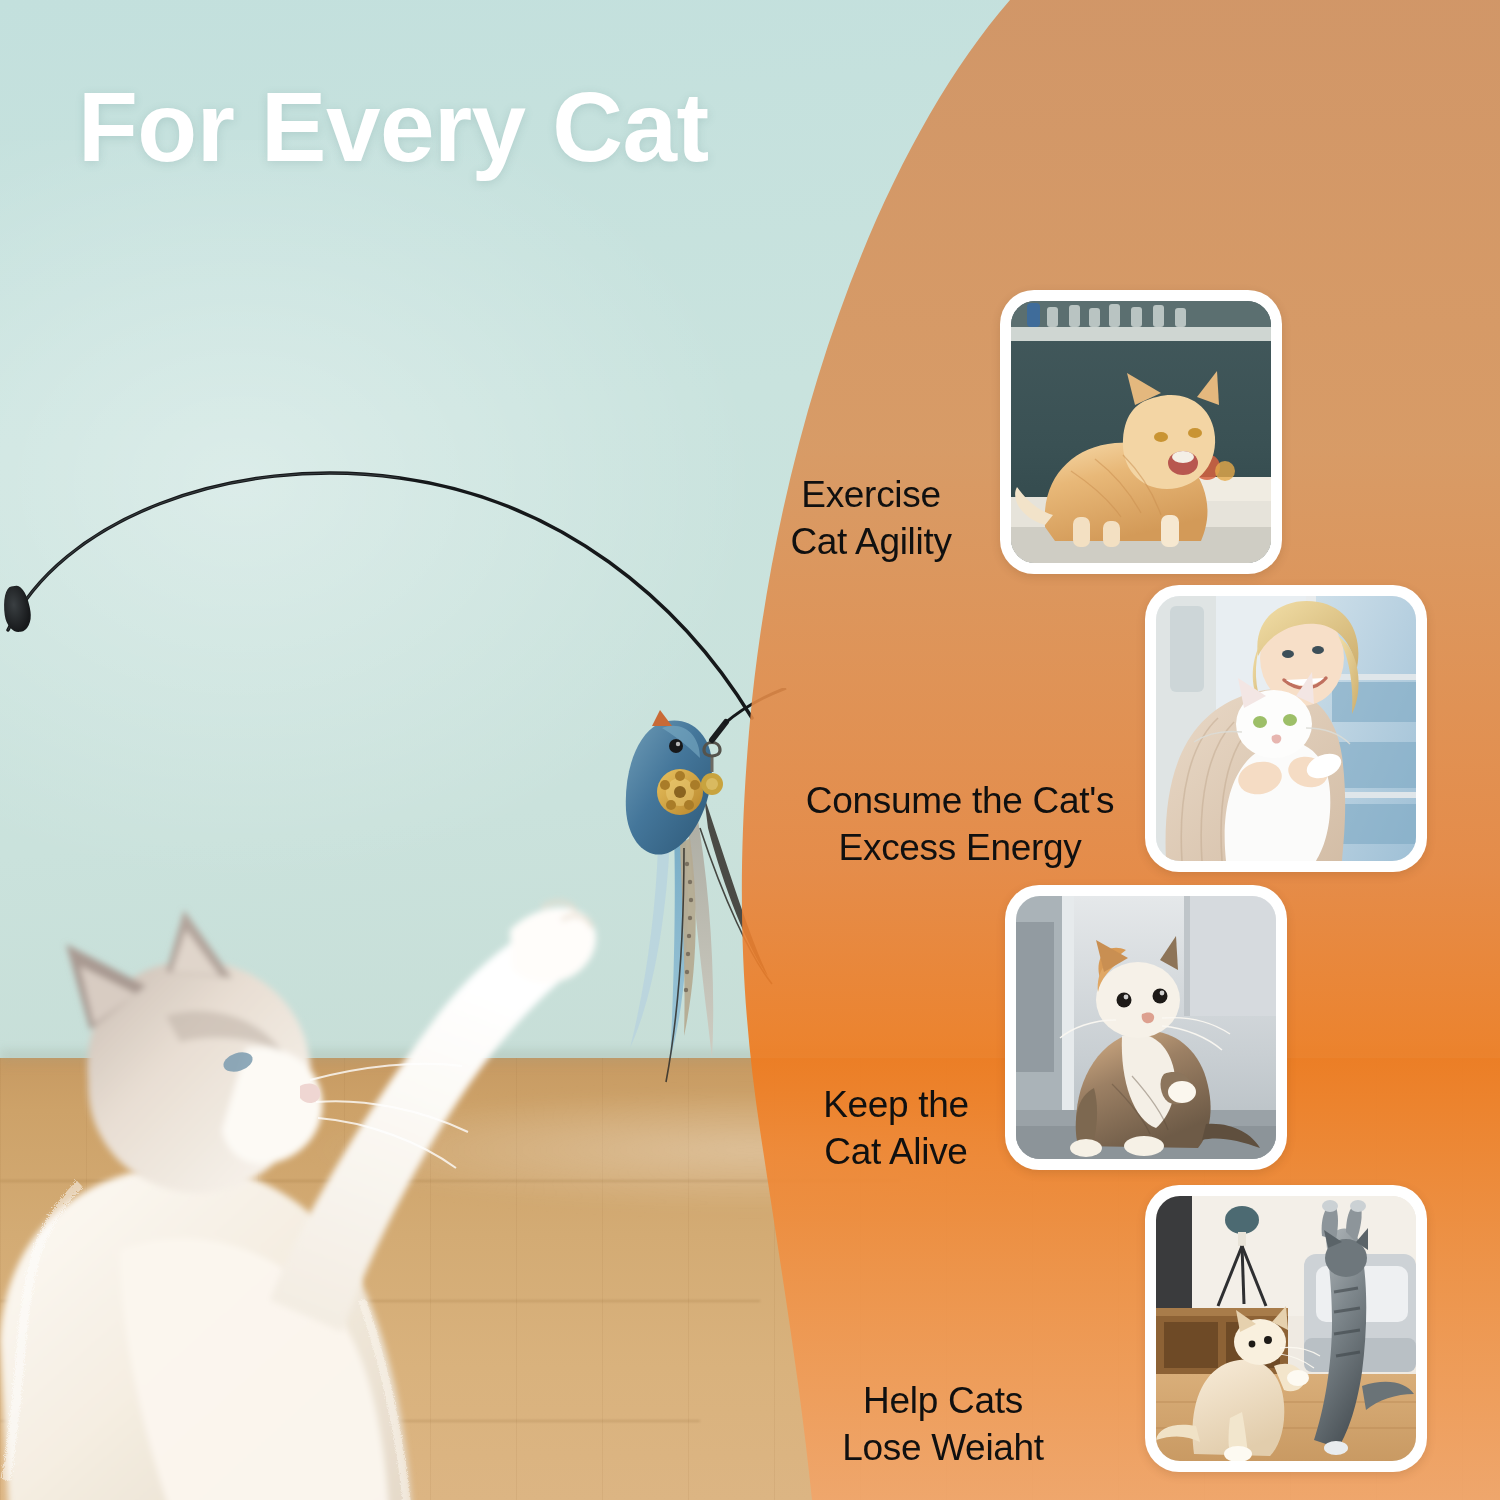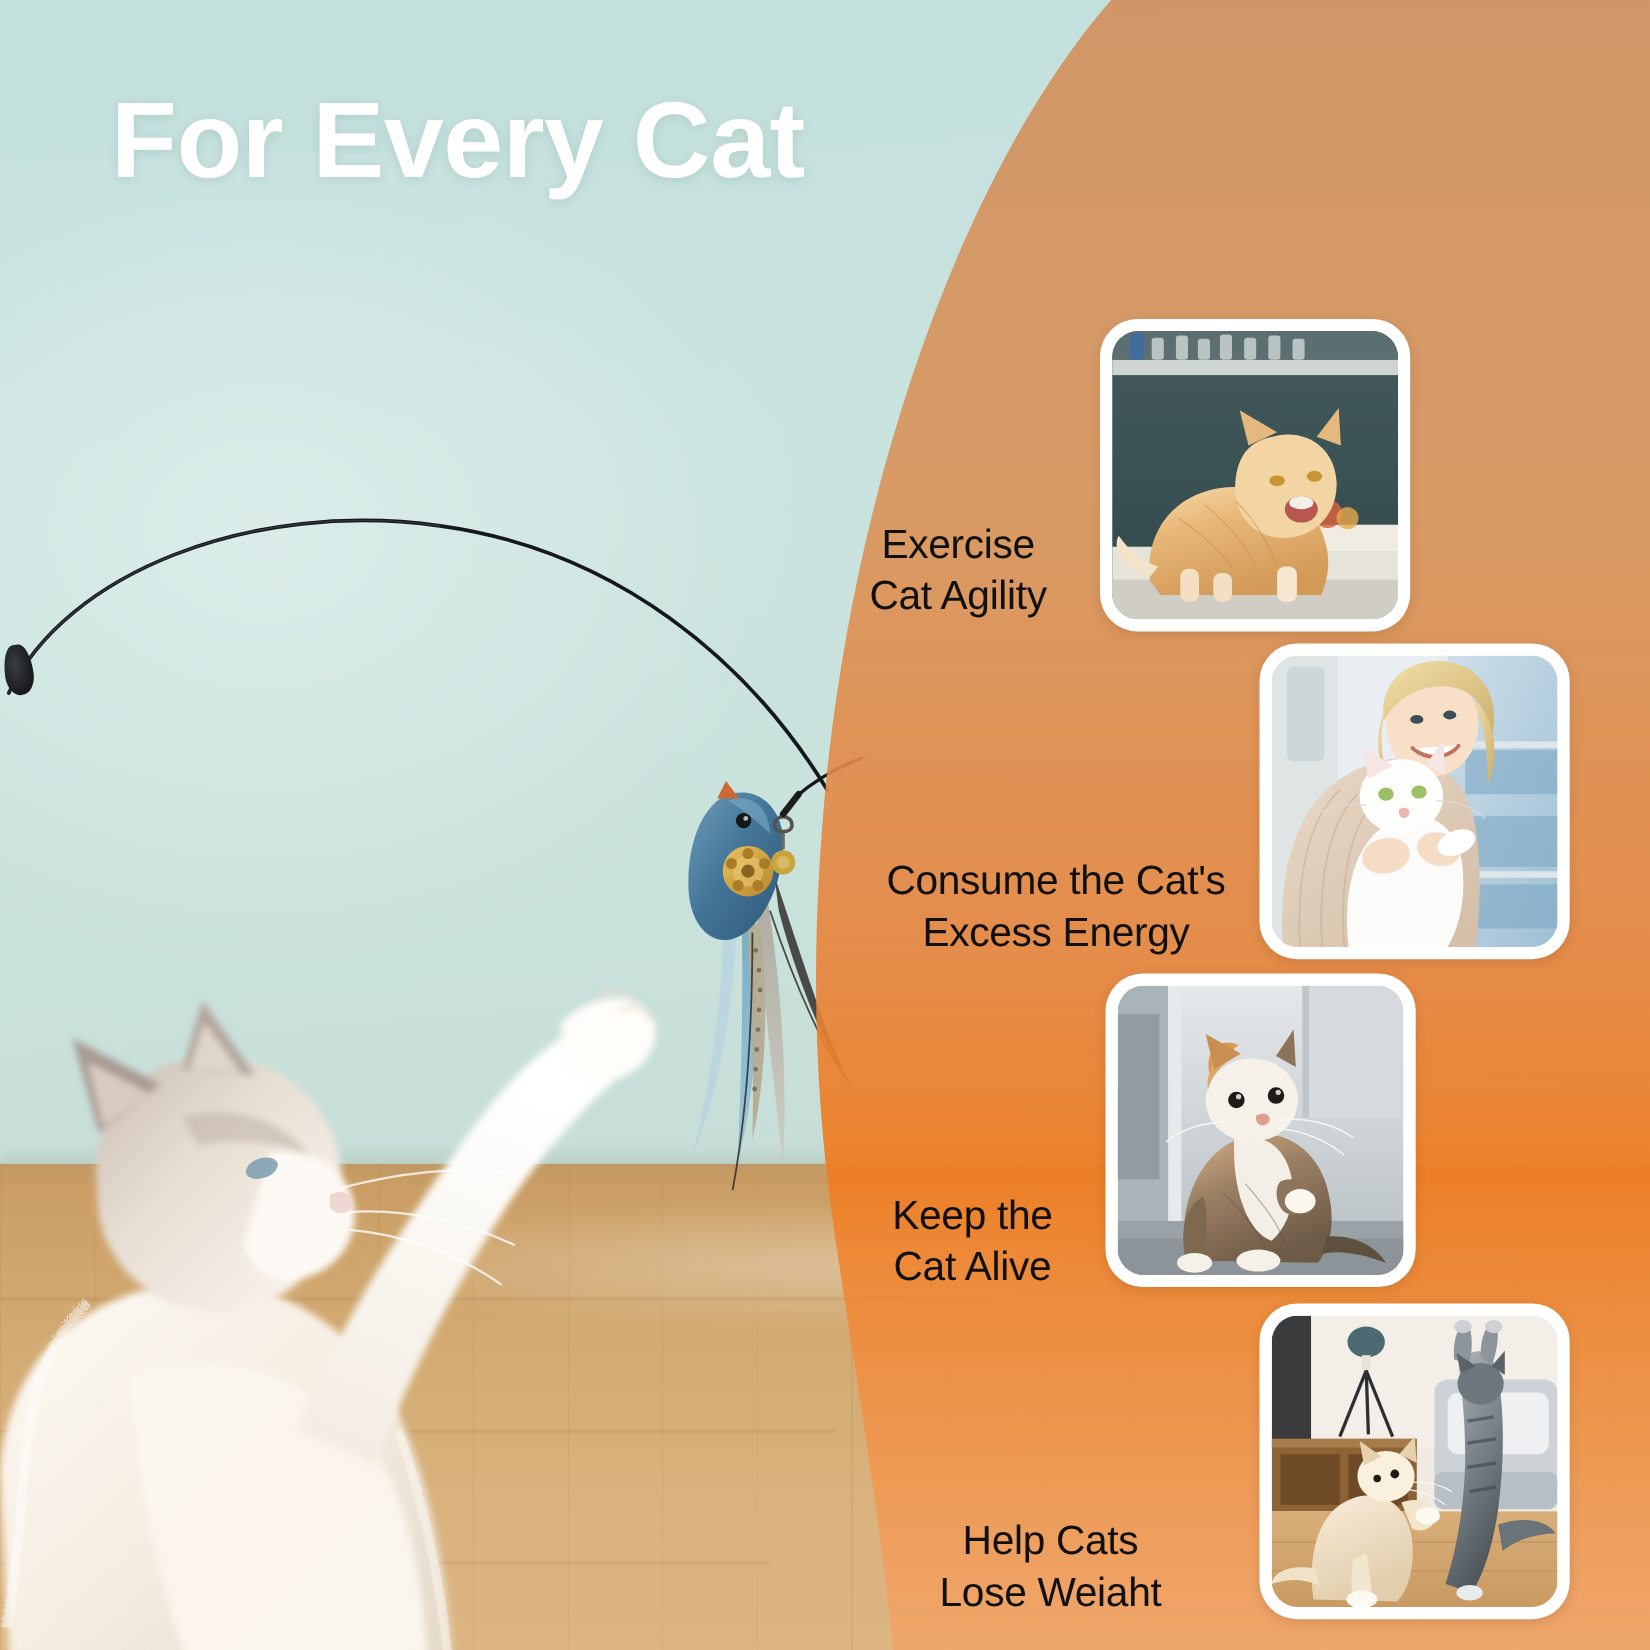--- a/index.html
+++ b/index.html
@@ -71,21 +71,21 @@
   
   .headline {
     position:absolute; left:78px; top:72px; width:1130px;
     color:#ffffff;
     font-size:98px;
     font-weight:700;
     line-height:1.13;
     letter-spacing:-0.5px;
     text-shadow:0 2px 10px rgba(80,120,120,.18);
   }
-  .headline .l2 { display:block;margin-left:23px; }
+  .headline .l2 { display:block; }
 
   
   .features { position:absolute; left:760px; top:0; width:740px; height:1052px; }
   .feature { position:absolute; }
 
   .f-label {
     position:absolute;
     color:#101010;
     font-size:37px;
     line-height:1.26;
@@ -112,24 +112,24 @@
   .thumb svg { display:block; width:100%; height:100%; }
 
   
   .feat1 .thumb { left:240px; top:290px; width:282px; height:284px; }
   .feat1 .f-label { left:0px;   top:472px; width:222px; }
 
   .feat2 .thumb { left:385px; top:585px; width:282px; height:287px; }
   .feat2 .f-label { left:20px;  top:778px; width:360px; }
 
   .feat3 .thumb { left:245px; top:885px; width:282px; height:285px; }
-  .feat3 .f-label { left:20px;  top:1082px; width:208px; }
+  .feat3 .f-label { left:32px;  top:1082px; width:208px; }
 
   .feat4 .thumb { left:385px; top:1185px; width:282px; height:287px; }
-  .feat4 .f-label { left:20px;  top:1378px; width:350px;text-align:center; }
+  .feat4 .f-label { left:8px;  top:1378px; width:350px;text-align:center; }
 </style>
 </head>
 <body>
 
 <div id="poster">
 
   <div class="scene">
     <div class="wall"></div>
     <div class="wall-glow"></div>
     <div class="floor"></div>

